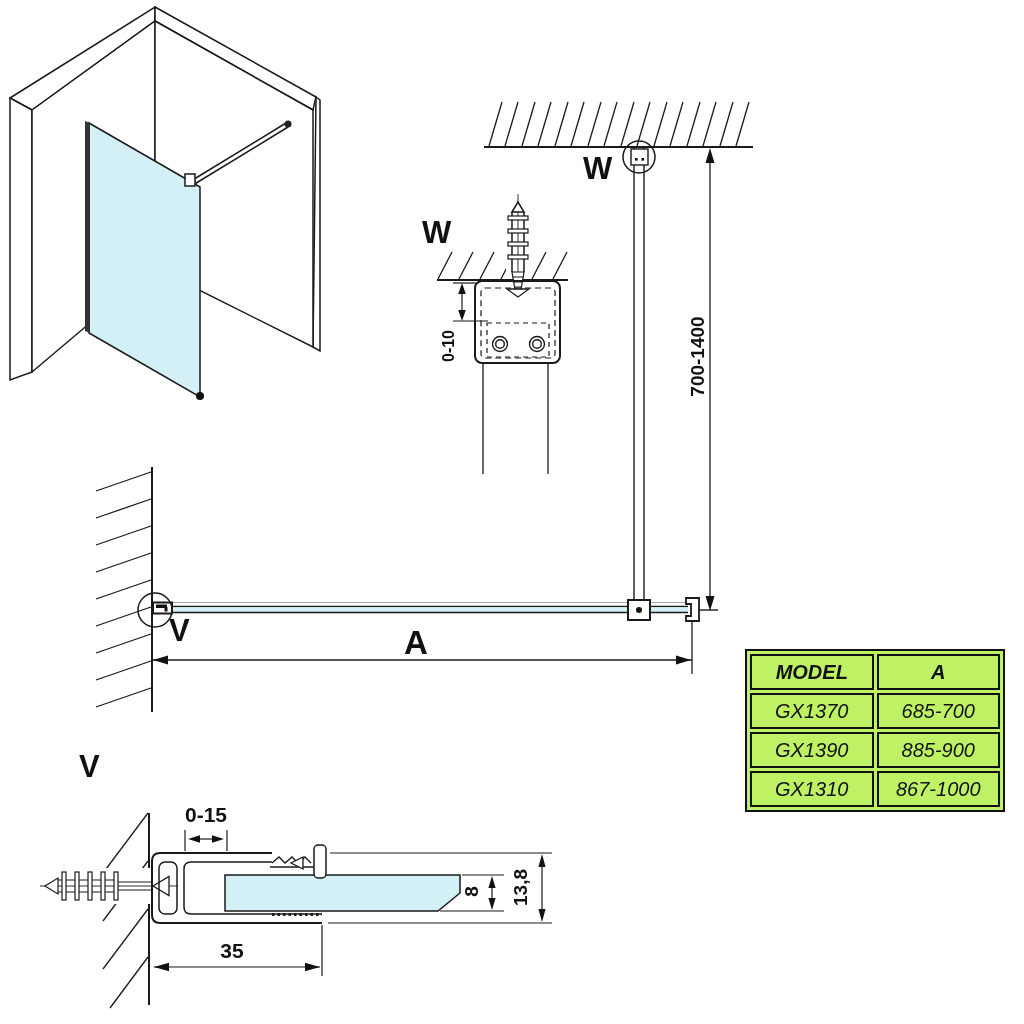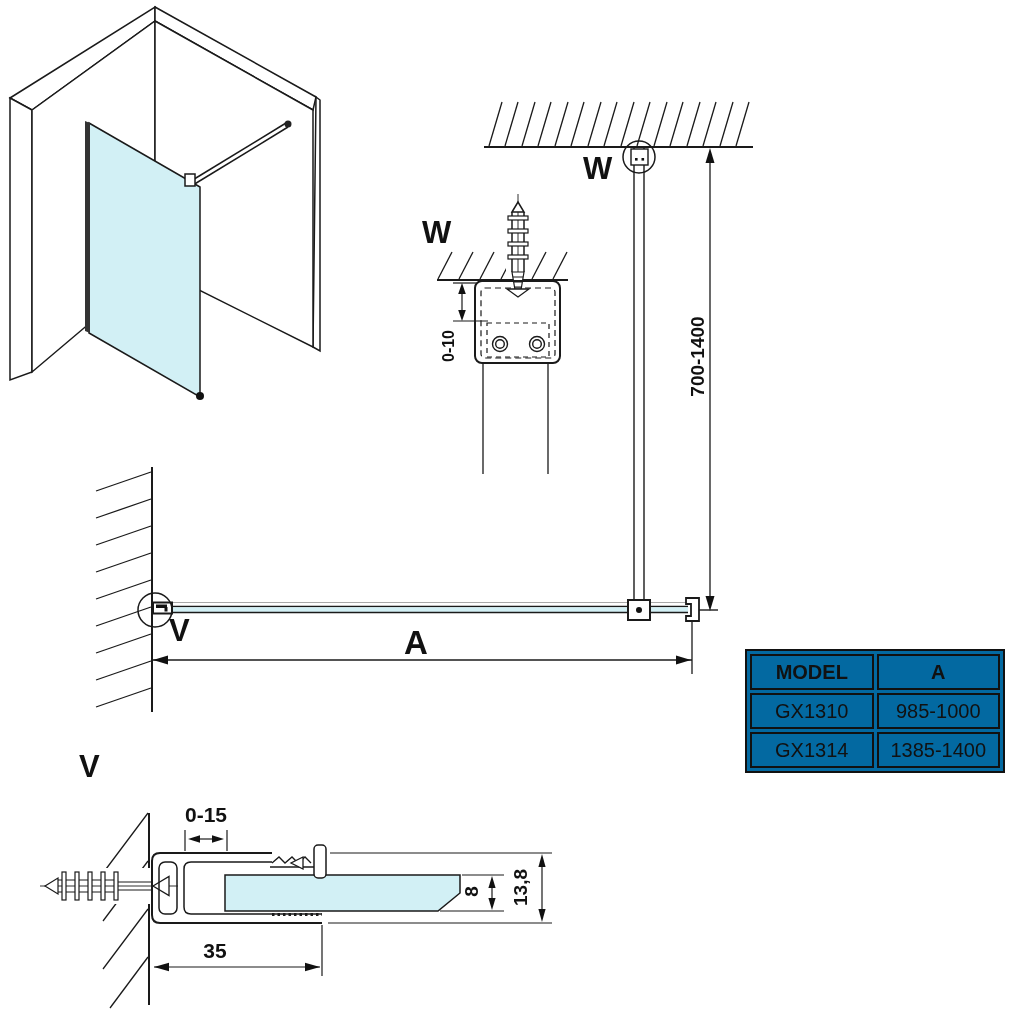--- a/index.html
+++ b/index.html
@@ -8,21 +8,21 @@
   #stage{position:absolute;left:0;top:0;width:1024px;height:1024px;}
   svg{position:absolute;left:0;top:0;}
   .lbl{position:absolute;font-weight:bold;white-space:nowrap;line-height:1;}
   .big{font-size:31px;letter-spacing:0;}
   .dim{font-size:21px;}
   .dimsm{font-size:16px;}
   .rot{transform:rotate(-90deg);transform-origin:center center;text-align:center;}
   .ctr{text-align:center;}
   
   #model-table{position:absolute;left:745px;top:649px;width:260px;
-    border-collapse:separate;border-spacing:3px;border:2px solid #111;background:#0369a1;}
+    border-collapse:separate;border-spacing:3px;border:2px solid #111;background:#bef264;font-style:italic;}
   #model-table td,#model-table th{border:2px solid #111;width:50%;height:32px;
     text-align:center;vertical-align:middle;font-size:20px;font-weight:normal;padding:0;}
   #model-table th{font-weight:bold;}
 </style>
 </head>
 <body>
 
 <div id="stage">
 
 <svg width="1024" height="1024" viewBox="0 0 1024 1024" stroke="#1a1a1a" fill="none" stroke-width="1.5">
@@ -255,34 +255,38 @@
 
 <div class="lbl big" style="left:422px;top:217px;">W</div>
 <div class="lbl big" style="left:583px;top:153px;">W</div>
 <div class="lbl big" style="left:169px;top:615px;">V</div>
 <div class="lbl big" style="left:79px;top:751px;">V</div>
 <div class="lbl" style="left:404px;top:626px;font-size:33px;">A</div>
 
 <div class="lbl dim rot" style="left:652px;top:347px;width:90px;font-size:19px;">700-1400</div>
 <div class="lbl dimsm rot" style="left:426px;top:338px;width:46px;">0-10</div>
 <div class="lbl dim ctr" style="left:176px;top:804px;width:60px;">0-15</div>
-<div class="lbl dim ctr" style="left:190px;top:940px;width:50px;">35</div>
+<div class="lbl dim ctr" style="left:207px;top:940px;width:50px;">35</div>
 <div class="lbl dim rot" style="left:461px;top:882px;width:20px;font-size:19px;">8</div>
 <div class="lbl dim rot" style="left:495px;top:878px;width:50px;font-size:19px;">13,8</div>
 
 <table id="model-table">
   <tbody>
     <tr>
       <th>MODEL</th>
       <th>A</th>
     </tr>
     <tr>
+          <td>GX1370</td>
+          <td>685-700</td>
+        </tr>
+    <tr>
+          <td>GX1390</td>
+          <td>885-900</td>
+        </tr>
+    <tr>
           <td>GX1310</td>
-          <td>985-1000</td>
-        </tr>
-    <tr>
-          <td>GX1314</td>
-          <td>1385-1400</td>
+          <td>867-1000</td>
         </tr>
   </tbody>
 </table>
 
 </div>
 
 </body></html>

